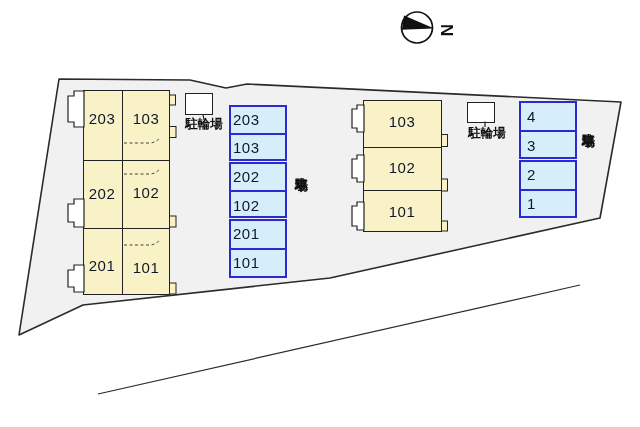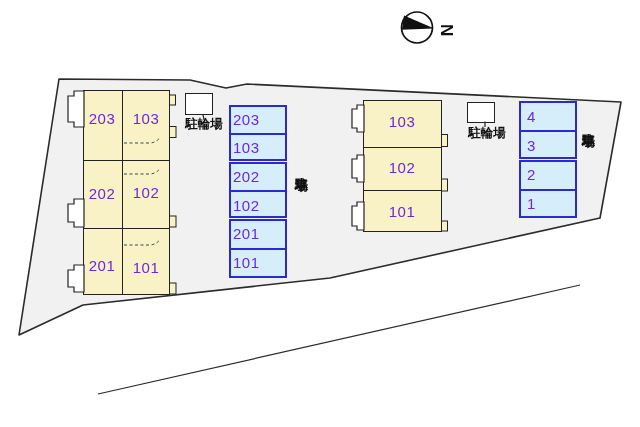--- a/index.html
+++ b/index.html
@@ -12,21 +12,21 @@
   
   .bldg{background:#f8f2c6;border:1.3px solid #222;}
   .vdiv{position:absolute;top:0;bottom:0;width:1.2px;background:#222;}
   .hdiv{position:absolute;left:0;right:0;height:1.2px;background:#222;}
   
   .pgroup{background:#d6edfa;border:2px solid #2a2ad0;}
   .pdiv{position:absolute;left:0;right:0;height:2px;background:#2a2ad0;}
   
   .bike{background:#ffffff;border:1.3px solid #222;}
   
-  .lbl{position:absolute;font-size:15px;letter-spacing:0.5px;color:#6d28d9;
+  .lbl{position:absolute;font-size:15px;letter-spacing:0.5px;color:#0f172a;
        display:flex;align-items:center;justify-content:center;height:18px;}
   .sp{justify-content:flex-start;}
   .jp{position:absolute;font-size:12.5px;font-weight:bold;color:#111;
       display:flex;align-items:center;justify-content:center;height:15px;white-space:nowrap;}
   .vjp{position:absolute;font-size:13px;font-weight:bold;color:#111;
        writing-mode:vertical-rl;text-orientation:upright;letter-spacing:1.5px;line-height:1;}
 </style>
 </head>
 <body>
 

